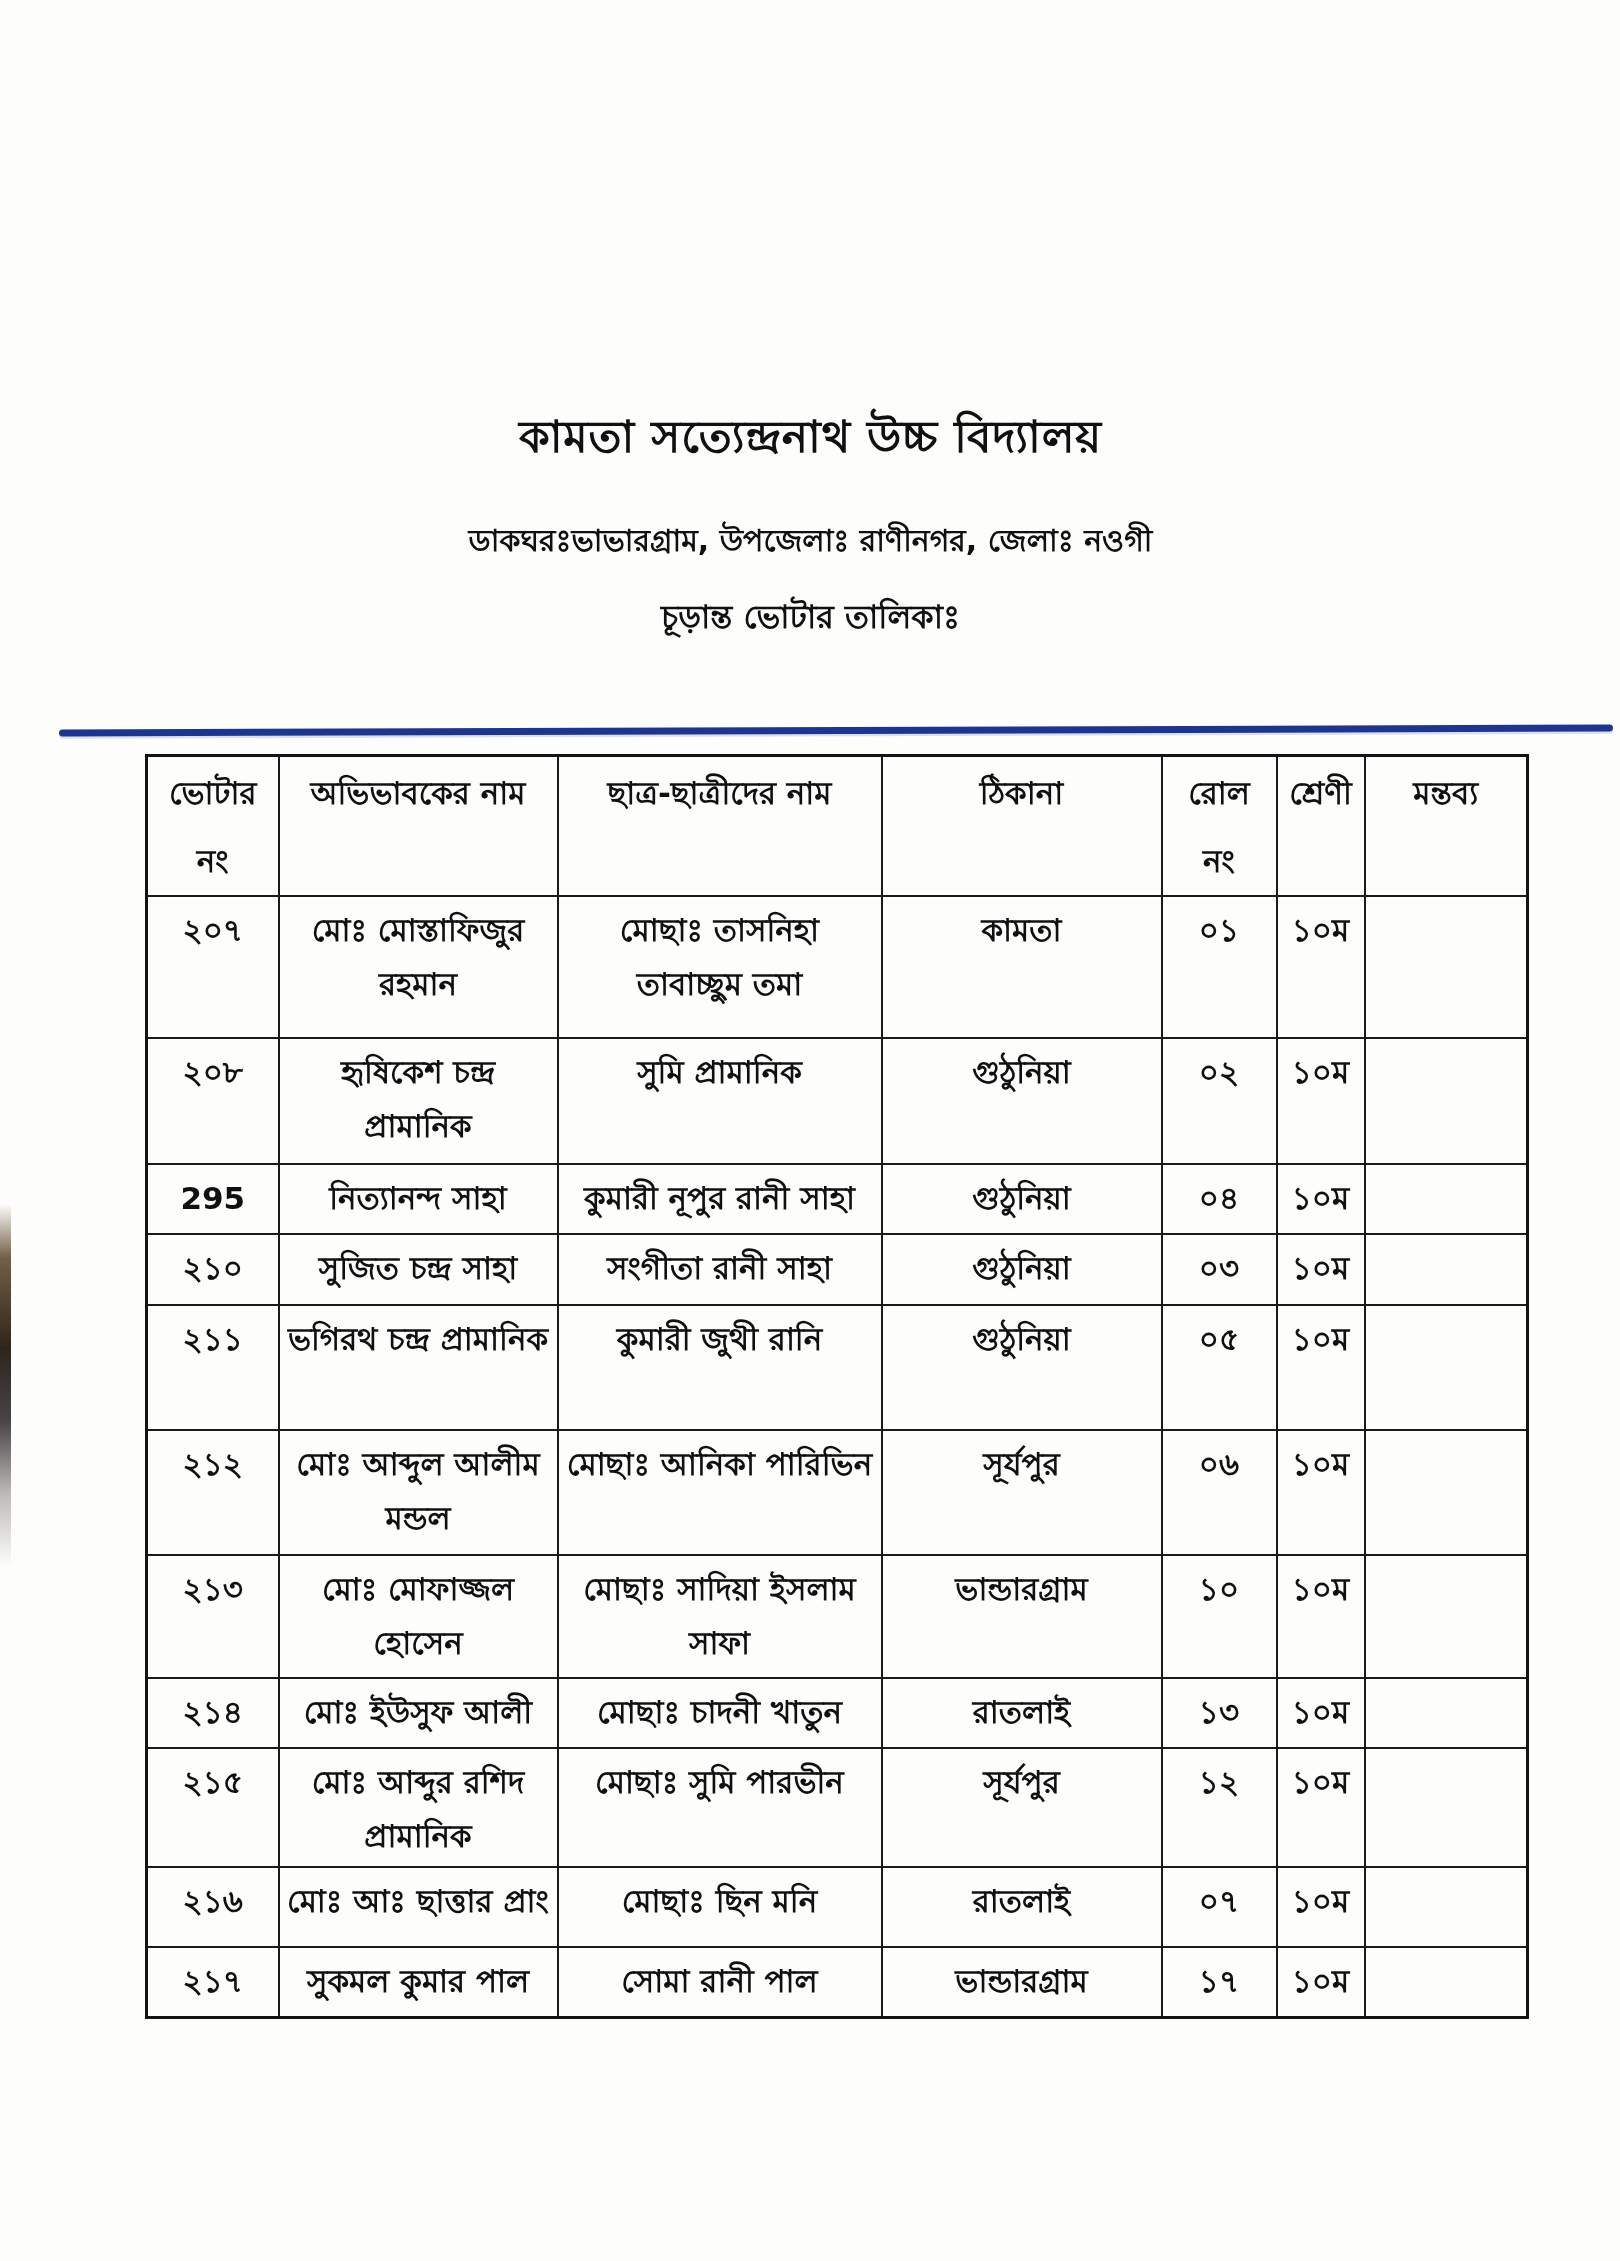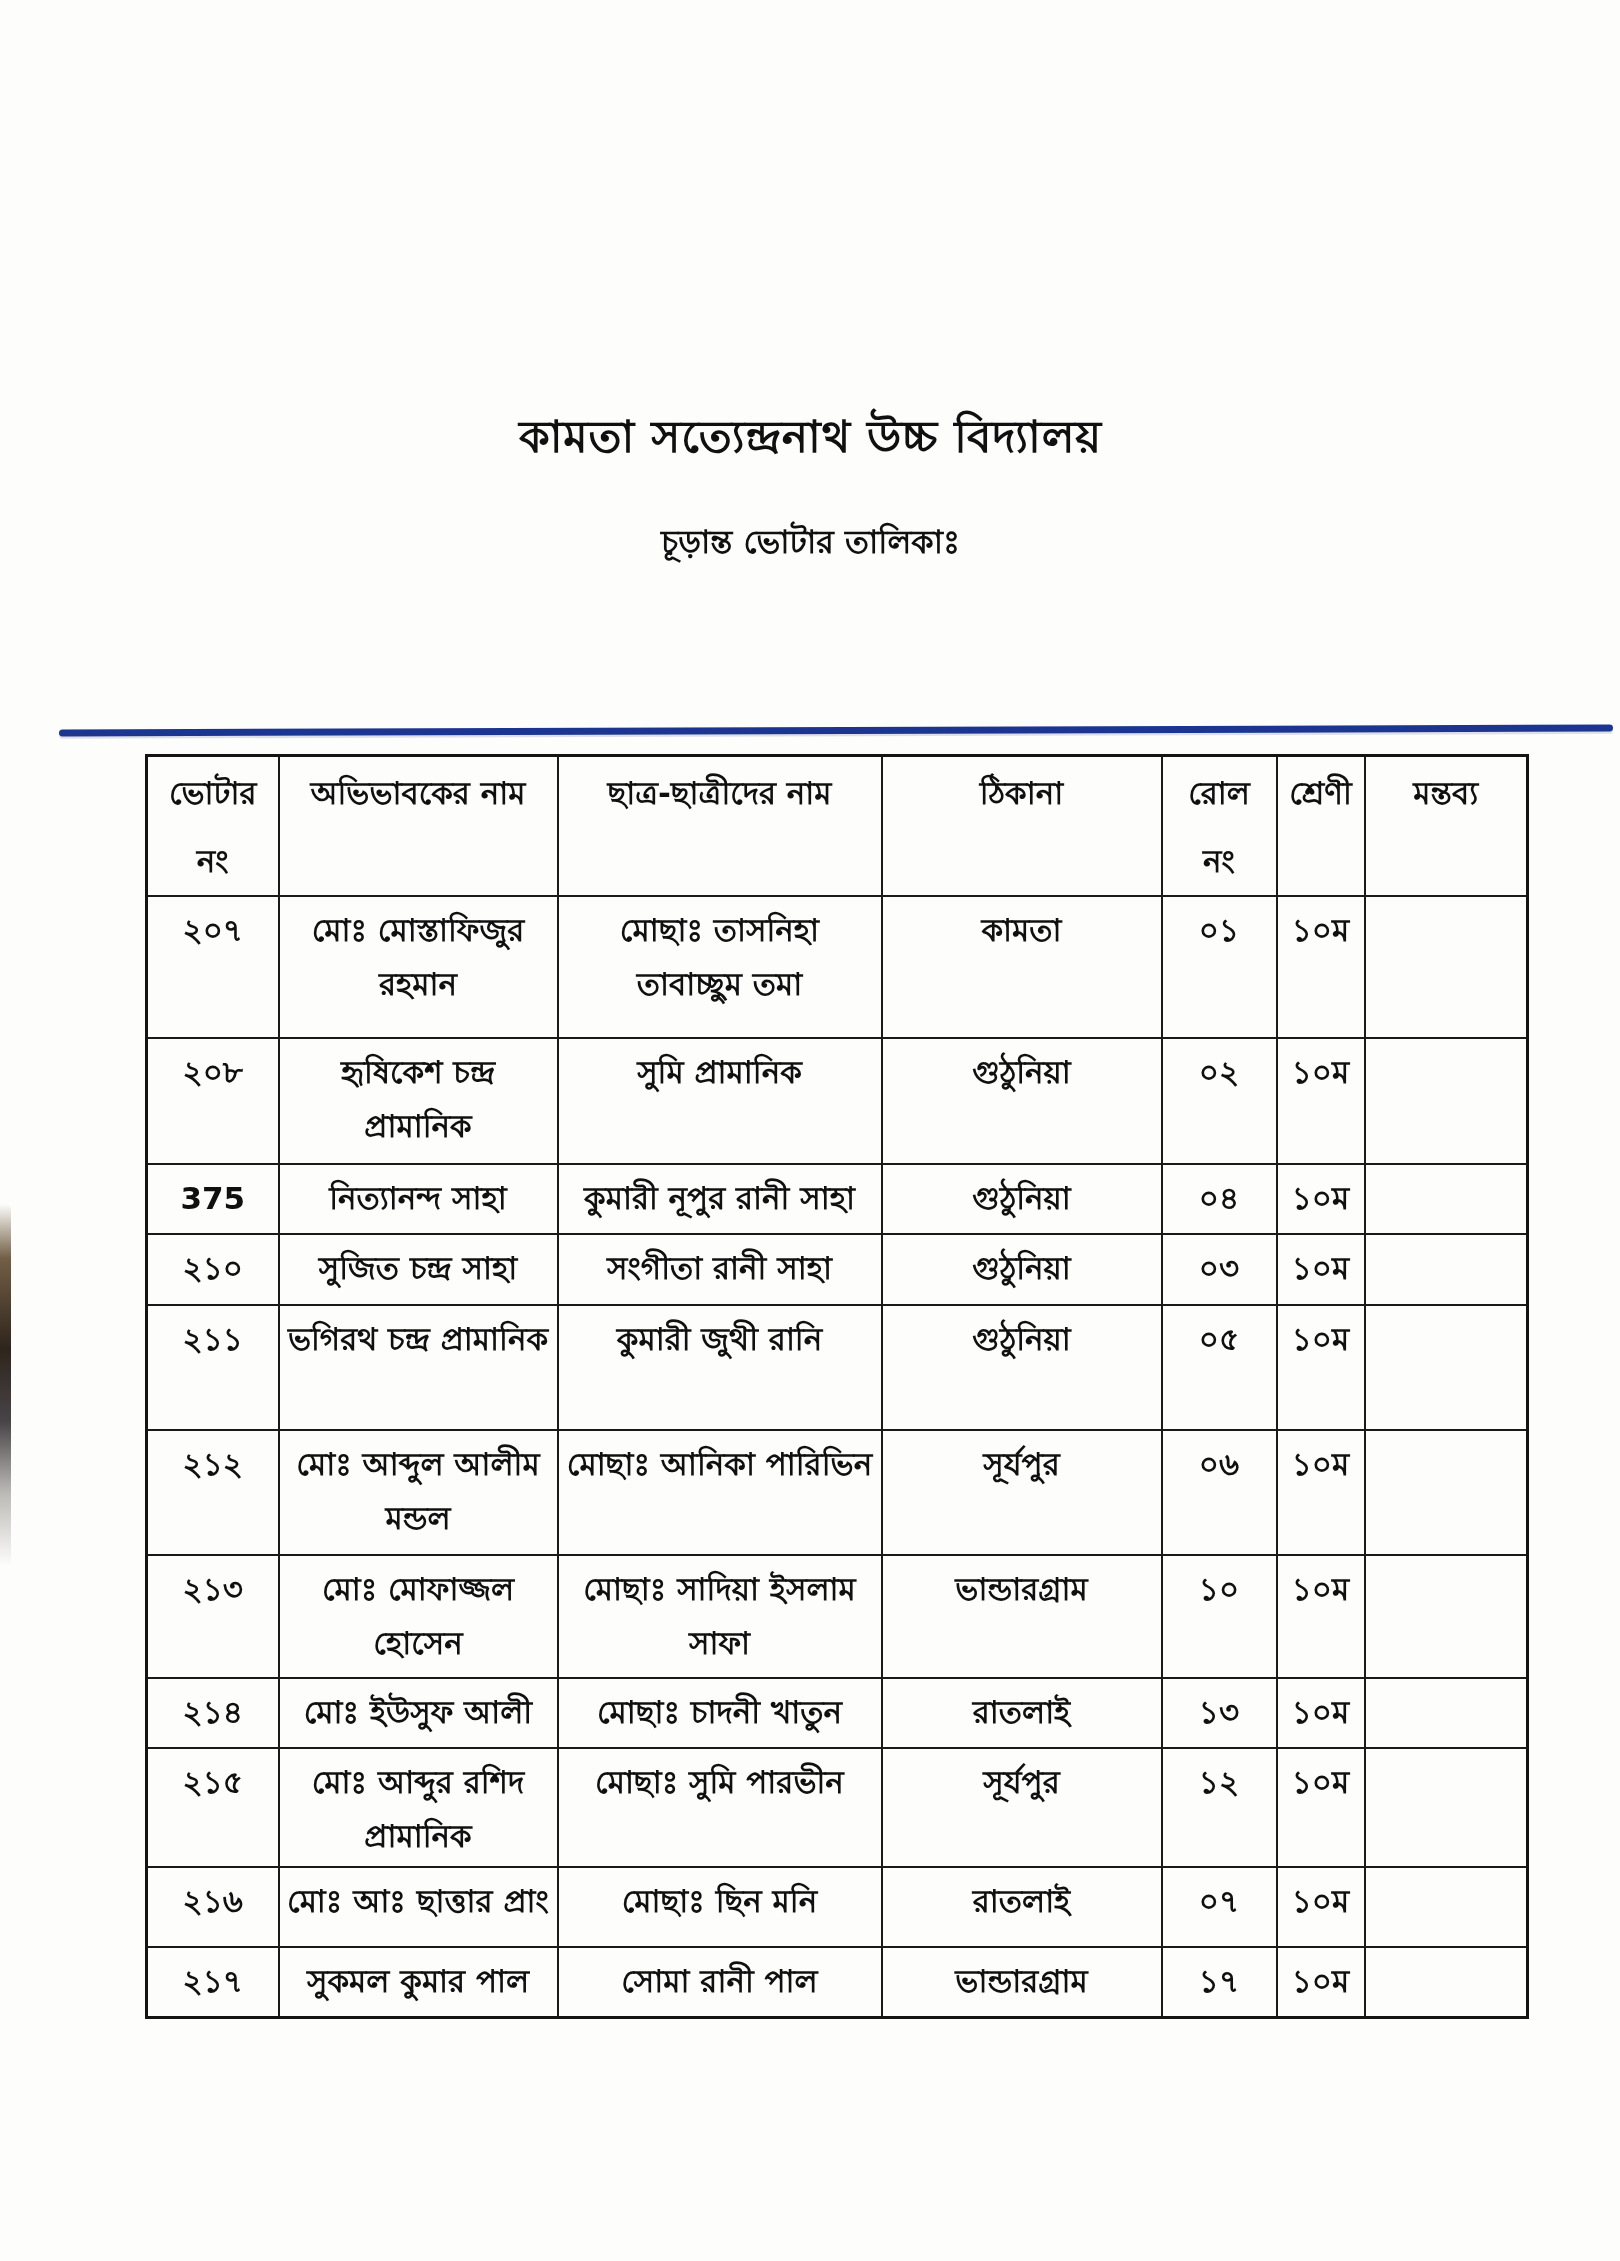--- a/index.html
+++ b/index.html
@@ -123,20 +123,21 @@
   tr:nth-child(11) { height: 80px; }
   tr:nth-child(12) { height: 71px;  }
 </style>
 </head>
 <body>
 
 <div class="page">
 
   <div class="titles">
     <div class="t1">কামতা সত্যেন্দ্রনাথ উচ্চ বিদ্যালয়</div>
+    <div class="t2">ডাকঘরঃভাভারগ্রাম, উপজেলাঃ রাণীনগর, জেলাঃ নওগী</div>
     <div class="t4">চূড়ান্ত ভোটার তালিকাঃ</div>
   </div>
 
   <div class="blue-rule"></div>
   <div class="smudge"></div>
 
   <table class="voter">
     <colgroup>
       <col class="c0">
         <col class="c1">
@@ -168,21 +169,21 @@
       <tr>
         <td>২০৮</td>
         <td>হৃষিকেশ চন্দ্র প্রামানিক</td>
         <td>সুমি প্রামানিক</td>
         <td>গুঠুনিয়া</td>
         <td>০২</td>
         <td>১০ম</td>
         <td></td>
       </tr>
       <tr>
-        <td>375</td>
+        <td>295</td>
         <td>নিত্যানন্দ সাহা</td>
         <td>কুমারী নূপুর রানী সাহা</td>
         <td>গুঠুনিয়া</td>
         <td>০৪</td>
         <td>১০ম</td>
         <td></td>
       </tr>
       <tr>
         <td>২১০</td>
         <td>সুজিত চন্দ্র সাহা</td>

